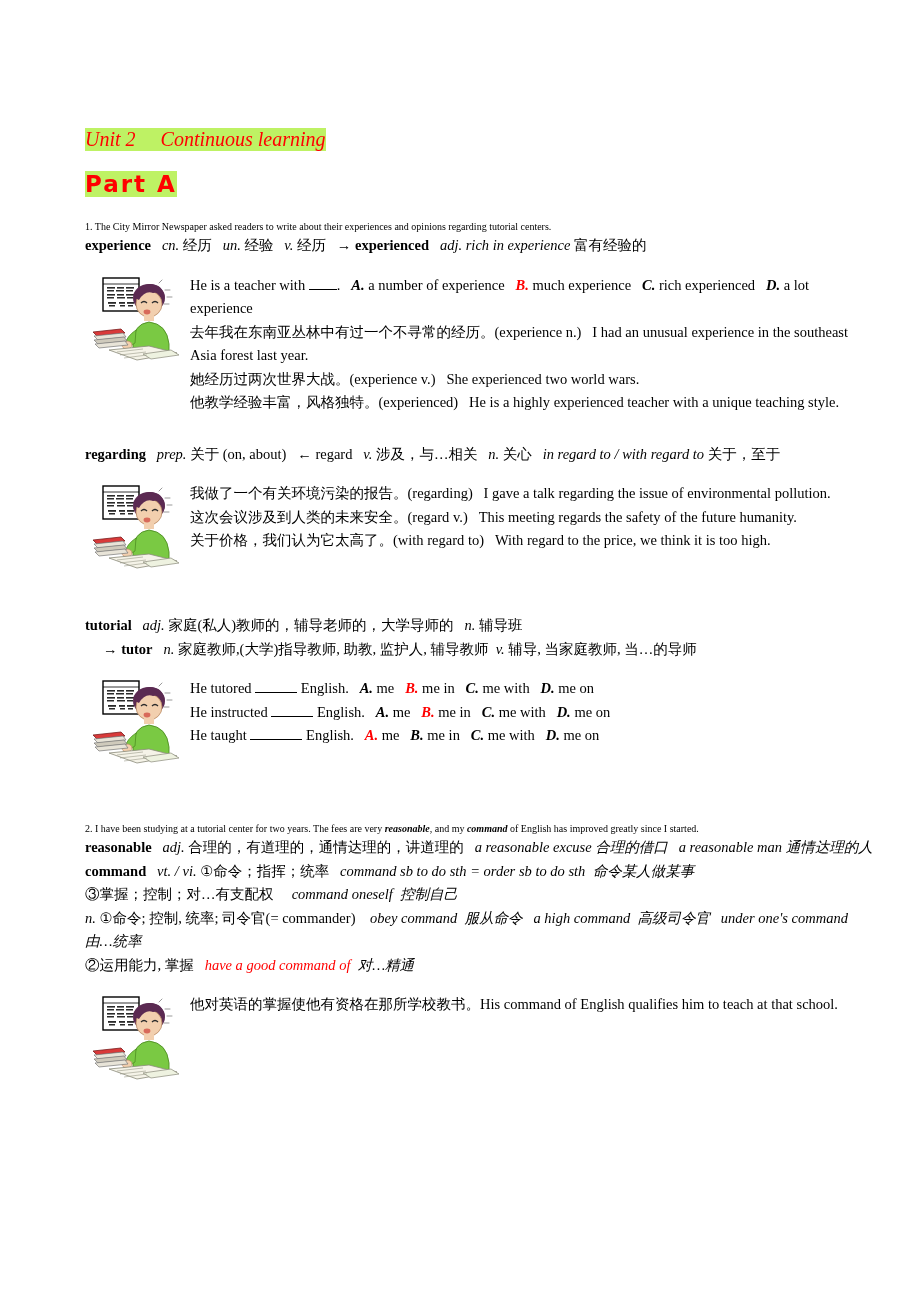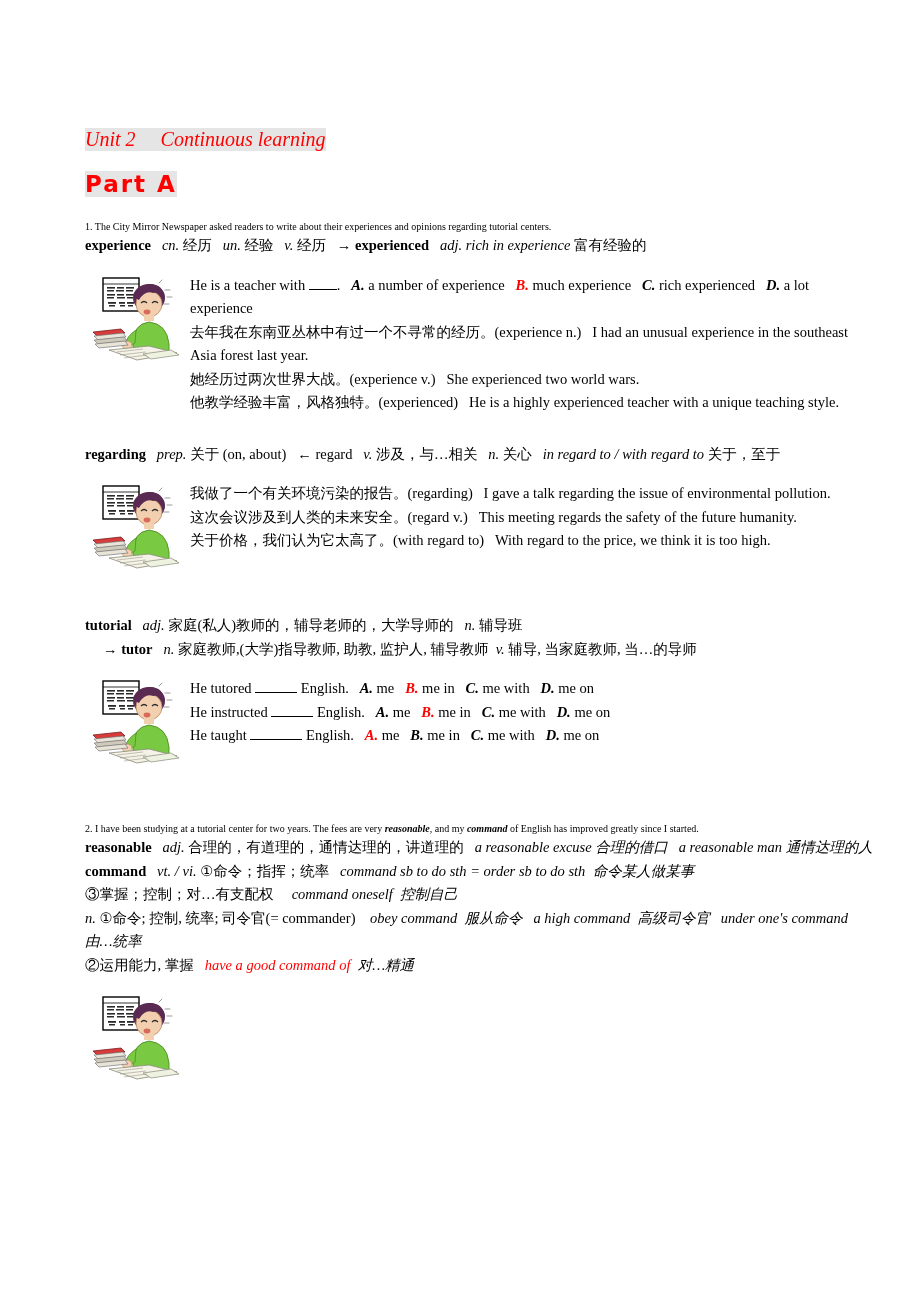--- a/index.html
+++ b/index.html
@@ -39,21 +39,21 @@
     letter-spacing: 1px;
     line-height: 1.1;
     display: inline-block;
     border-bottom: 3px double #1a6b1a;
     padding-bottom: 1px;
     margin: 0 0 16px 0;
     white-space: pre;
   }
   .hl-heading {
     display: inline-block;
-    background: #e5e5e5;
+    background: #bef264;
     color: #ff0000;
     white-space: pre;
   }
   .unit-line {
     font-family: "Liberation Serif", serif;
     font-size: 20px;
     font-style: italic;
     margin: 10px 0 10px 0;
     line-height: 1.15;
   }
@@ -564,17 +564,20 @@
           </g>
           <g>
             <path d="M2 58 L30 55 L34 59 L6 62 Z" fill="#d93a3a" stroke="#7a1d1d" stroke-width="0.8"></path>
             <path d="M3 62 L32 59 L35 63 L7 66 Z" fill="#e8e4d8" stroke="#777" stroke-width="0.7"></path>
             <path d="M3 66 L33 63 L36 67 L7 70 Z" fill="#cfcabc" stroke="#777" stroke-width="0.7"></path>
             <path d="M4 70 L34 67 L37 71 L8 74 Z" fill="#e8e4d8" stroke="#777" stroke-width="0.7"></path>
           </g>
         </svg>
       </div>
       <div class="ex-lines">
+        <p class="exline">
+          <span>他对英语的掌握使他有资格在那所学校教书。</span><span>His command of English qualifies him to teach at that school.</span>
+        </p>
       </div>
     </div>
 
   </div>
 </div>
 
 </body></html>

